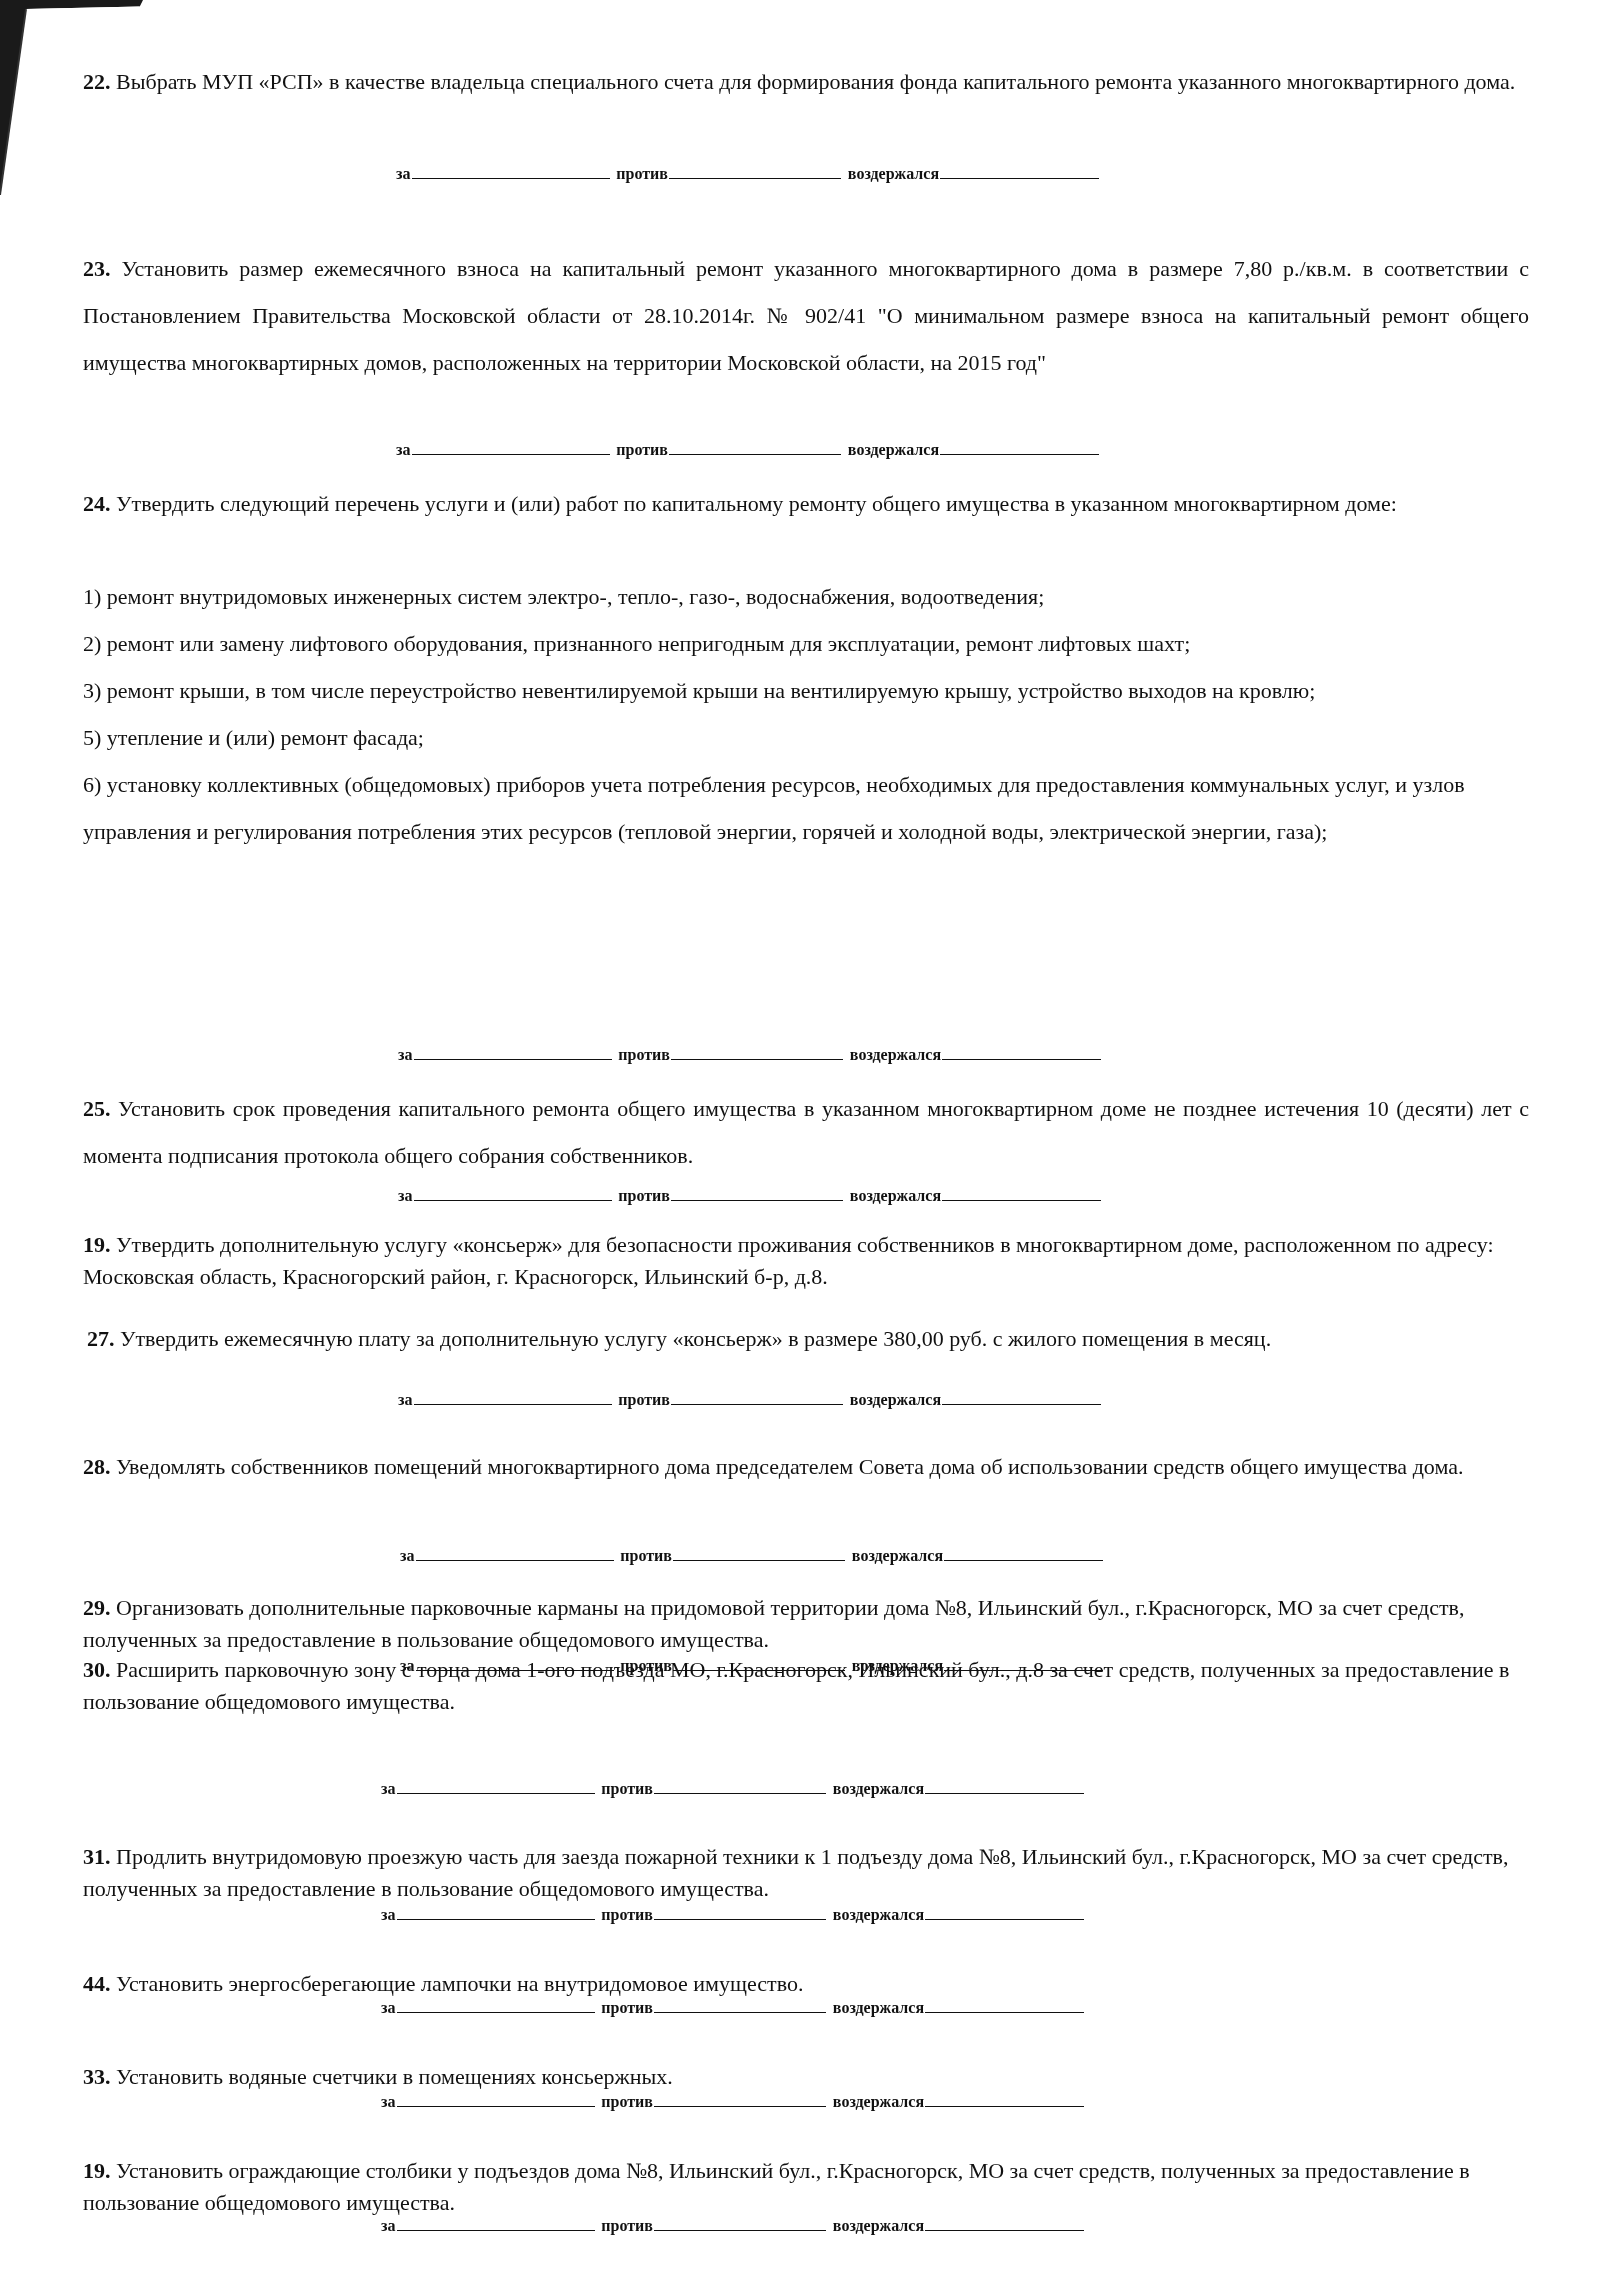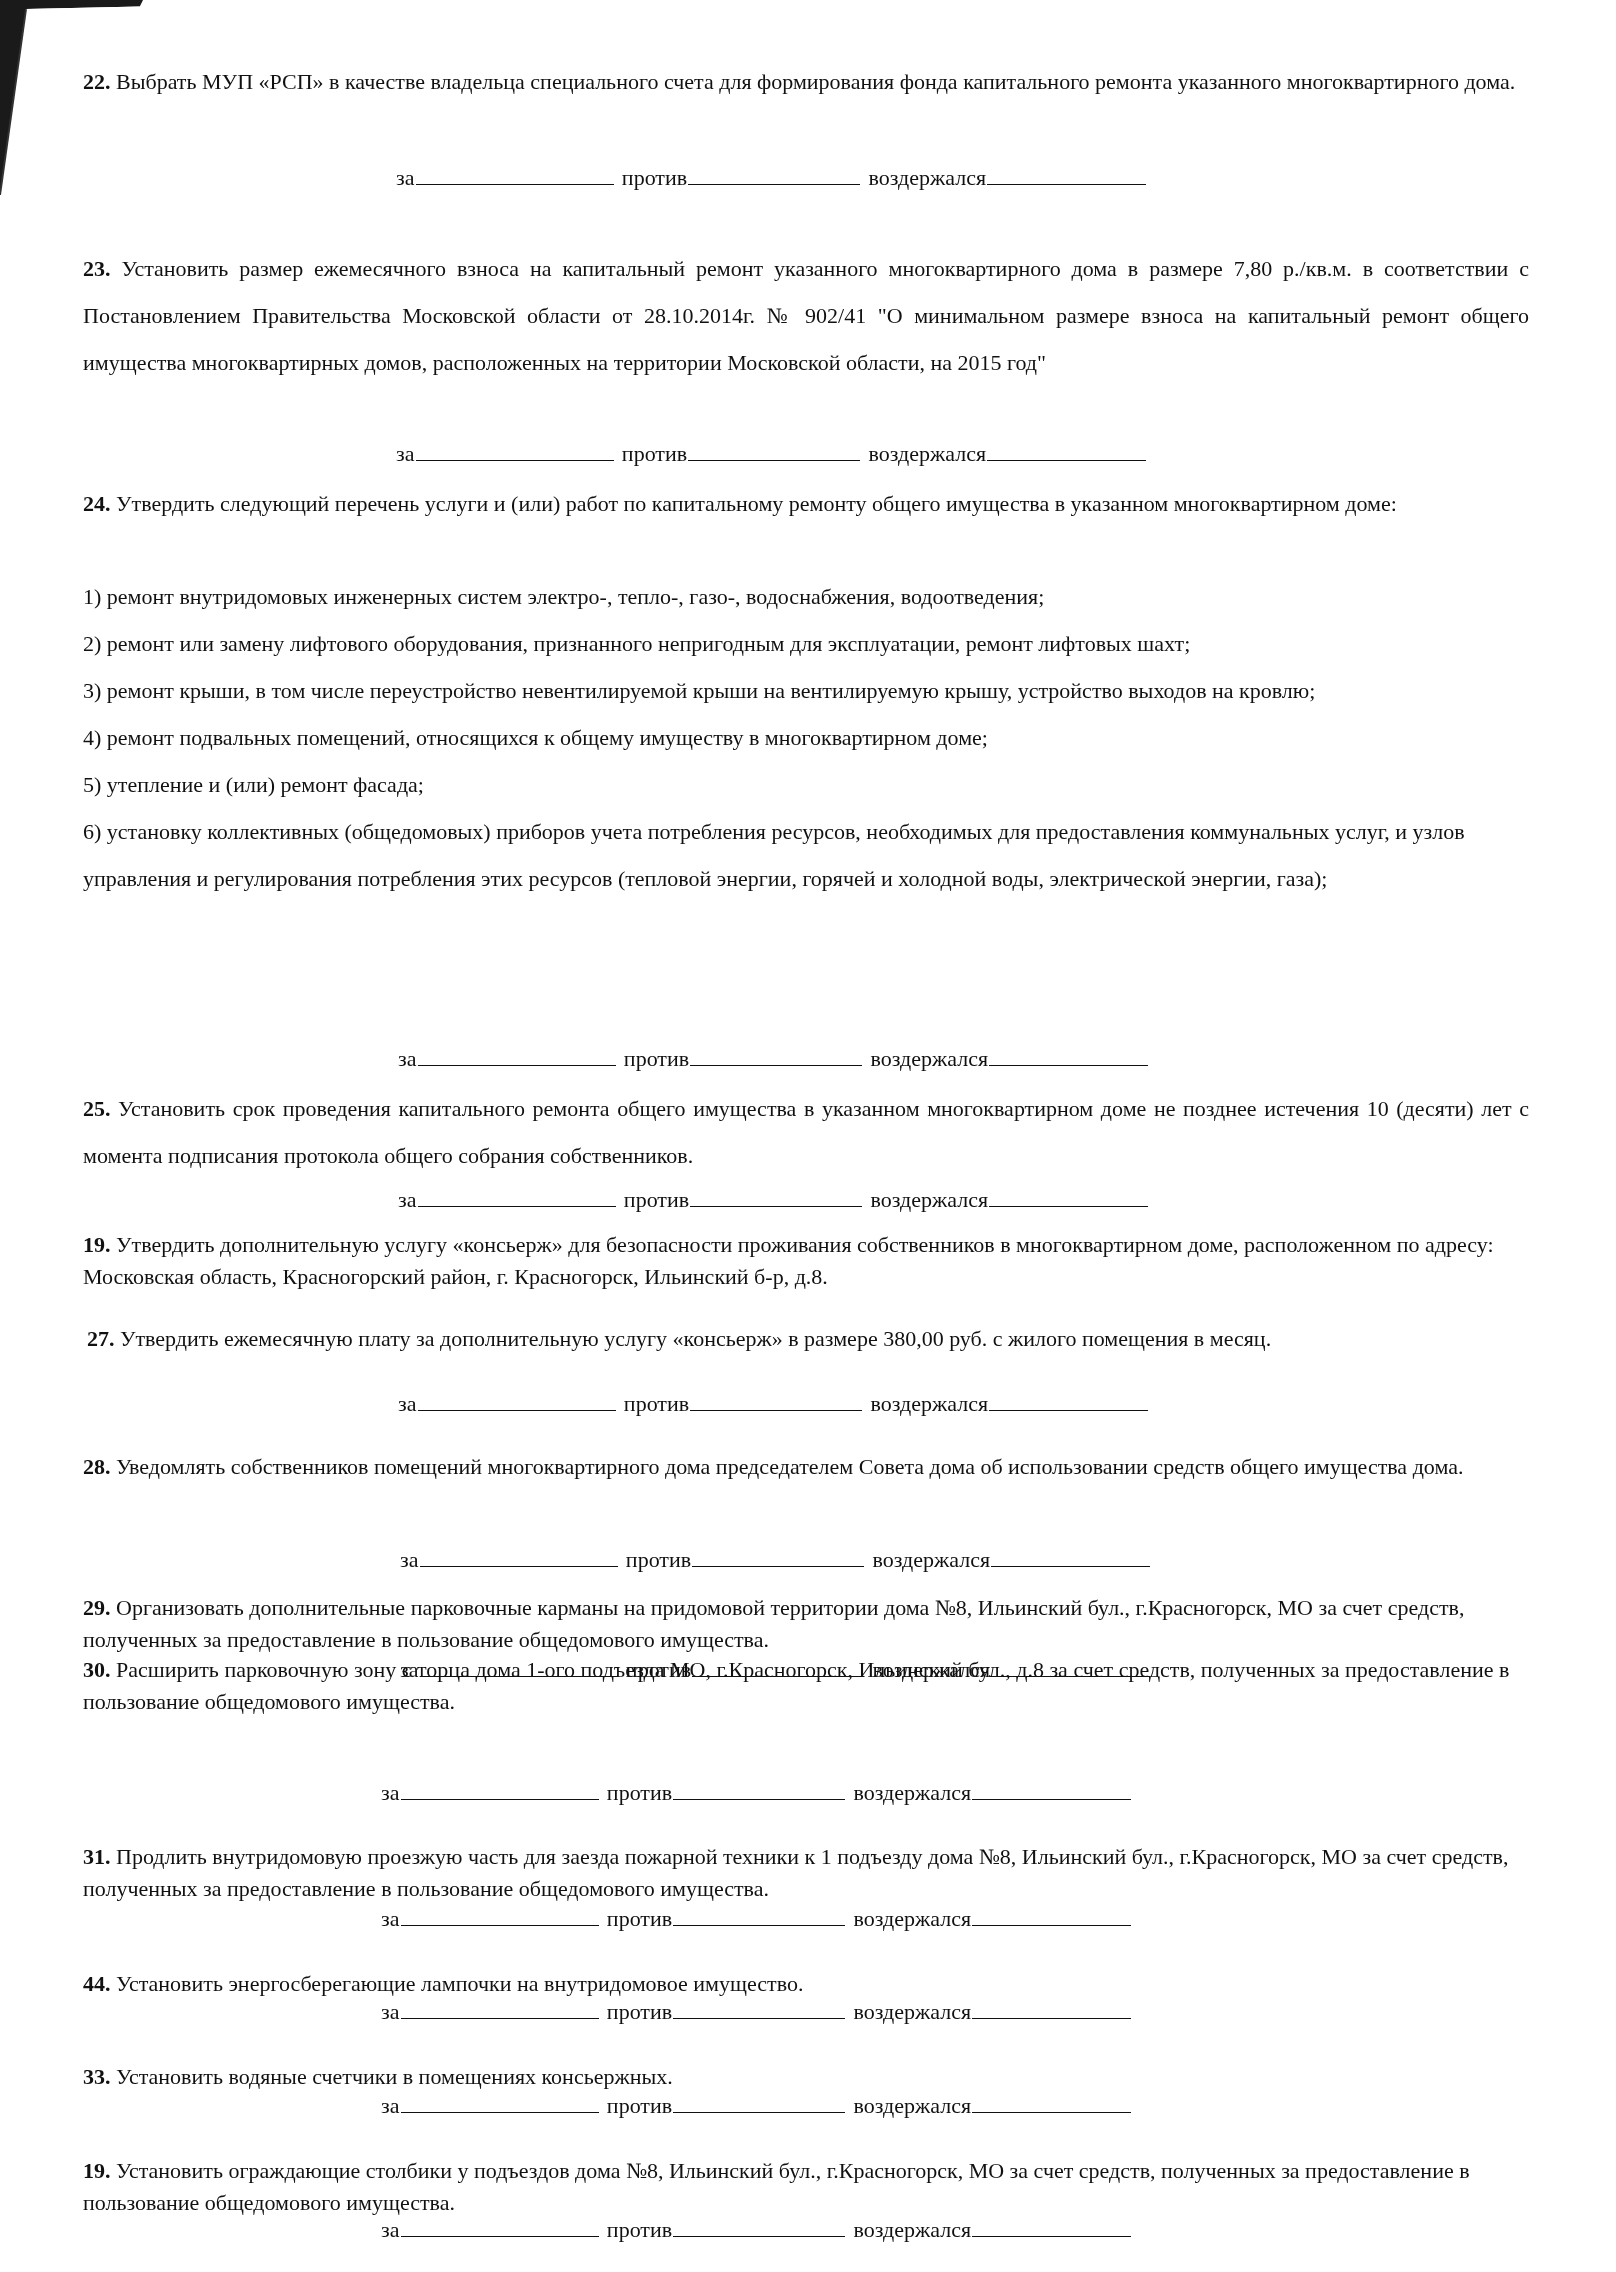--- a/index.html
+++ b/index.html
@@ -13,21 +13,21 @@
     position: absolute; left: 0; top: 0; width: 143px; height: 195px;
     pointer-events: none;
   }
   .page { position: absolute; left: 83px; top: 0; width: 1446px; }
   .item { position: absolute; left: 0; width: 1446px; line-height: 47px; }
   .item .num { font-weight: bold; }
   .item.justify { text-align: justify; text-align-last: left; }
   .item.tight { line-height: 32px; }
   .line { display: block; font-family: Liberation Serif, serif; }
   .vote {
-    position: absolute; font-weight: normal; font-size: 22px;
+    position: absolute; font-weight: bold; font-size: 16px;
     white-space: nowrap;
   }
   .vote .blank {
     display: inline-block; border-bottom: 1.9px solid #111; height: 0.6px;
     vertical-align: baseline; margin: 0 2.6px 0 1.3px;
   }
   .vote .b1 { width: 198px; }
   .vote .b2 { width: 172px; }
   .vote .b3 { width: 159px; }
 </style>
@@ -63,21 +63,20 @@
   </div>
 
   <div class="item justify" style="top:480px;">
     <span class="num">24.</span>
     <span>Утвердить следующий перечень услуги и (или) работ по капитальному ремонту общего имущества в указанном многоквартирном доме:</span>
   </div>
   <div class="item" style="top:573px;">
     <span class="line">1) ремонт внутридомовых инженерных систем электро-, тепло-, газо-, водоснабжения, водоотведения;</span>
     <span class="line">2) ремонт или замену лифтового оборудования, признанного непригодным для эксплуатации, ремонт лифтовых шахт;</span>
     <span class="line">3) ремонт крыши, в том числе переустройство невентилируемой крыши на вентилируемую крышу, устройство выходов на кровлю;</span>
-    <span class="line">4) ремонт подвальных помещений, относящихся к общему имуществу в многоквартирном доме;</span>
     <span class="line">5) утепление и (или) ремонт фасада;</span>
     <span class="line">6) установку коллективных (общедомовых) приборов учета потребления ресурсов, необходимых для предоставления коммунальных услуг, и узлов управления и регулирования потребления этих ресурсов (тепловой энергии, горячей и холодной воды, электрической энергии, газа);</span>
   </div>
   <div class="vote" style="left:315px; top:1046px;">
     <span>за</span><span class="blank b1"></span>
     <span>против</span><span class="blank b2"></span>
     <span>воздержался</span><span class="blank b3"></span>
   </div>
 
   <div class="item justify" style="top:1085px;">

